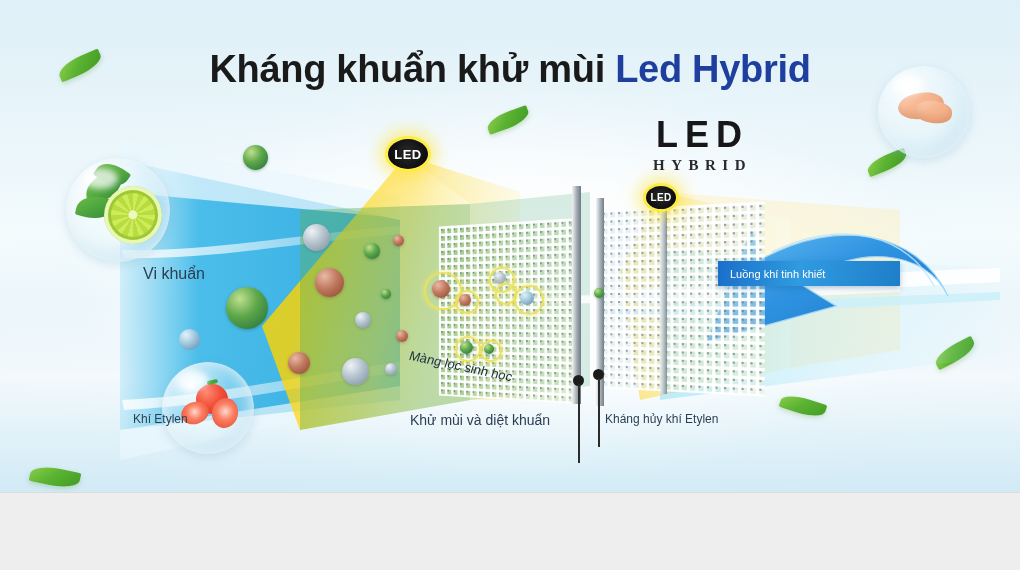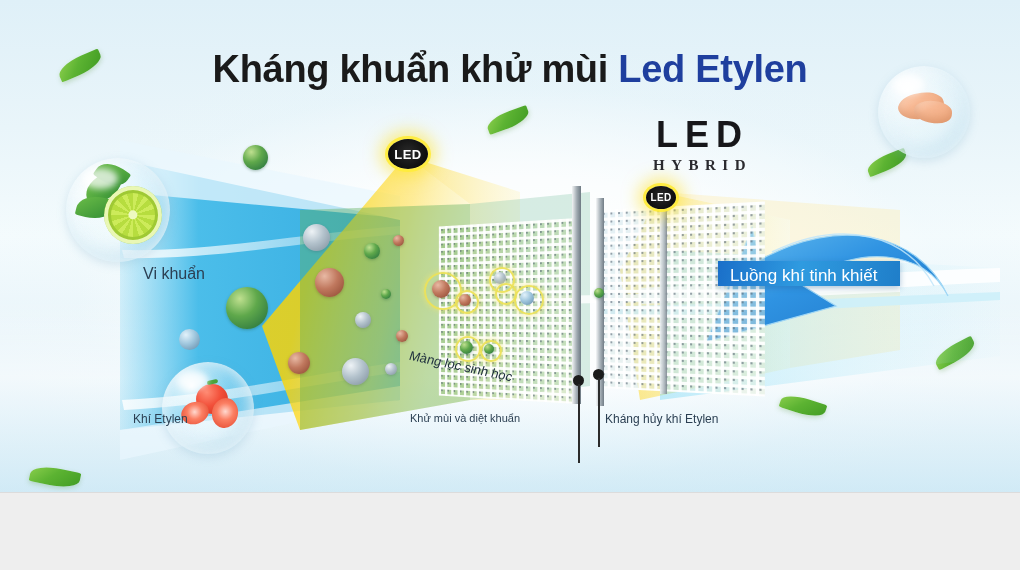--- a/index.html
+++ b/index.html
@@ -315,27 +315,27 @@
   <div class="pin-dot" style="left:593px;top:369px;"></div>
   <div class="pin-line" style="left:598px;top:378px;height:69px;"></div>
 
   <div class="lab" style="left:143px;top:265px;font-size:16px;">Vi khuẩn</div>
 
   <div class="lab" style="left:133px;top:412px;font-size:12px;">Khí Etylen</div>
 
   <div class="lab" style="left:412px;top:348px;font-size:13px;color:#21323f;
               transform:rotate(12deg) skewX(-6deg);transform-origin:left top;">Màng lọc sinh học</div>
 
-  <div class="lab" style="left:410px;top:412px;font-size:11px;">Khử mùi và diệt khuẩn</div>
+  <div class="lab" style="left:410px;top:412px;font-size:14px;">Khử mùi và diệt khuẩn</div>
 
   <div class="lab" style="left:605px;top:412px;font-size:12px;">Kháng hủy khí Etylen</div>
 
-  <div class="banner" style="left:718px;top:261px;width:170px;height:25px;padding-left:12px;font-size:17px;align-items:flex-end;">
+  <div class="banner" style="left:718px;top:261px;width:170px;height:25px;padding-left:12px;font-size:11px;">
     <span>Luồng khí tinh khiết</span>
   </div>
 
   <div class="title">
-    <span>Kháng khuẩn khử mùi </span><span class="accent">Led Etylen</span>
+    <span>Kháng khuẩn khử mùi </span><span class="accent">Led Hybrid</span>
   </div>
 
   <div class="bottom-bar"></div>
 
 </div>
 
 </body></html>

